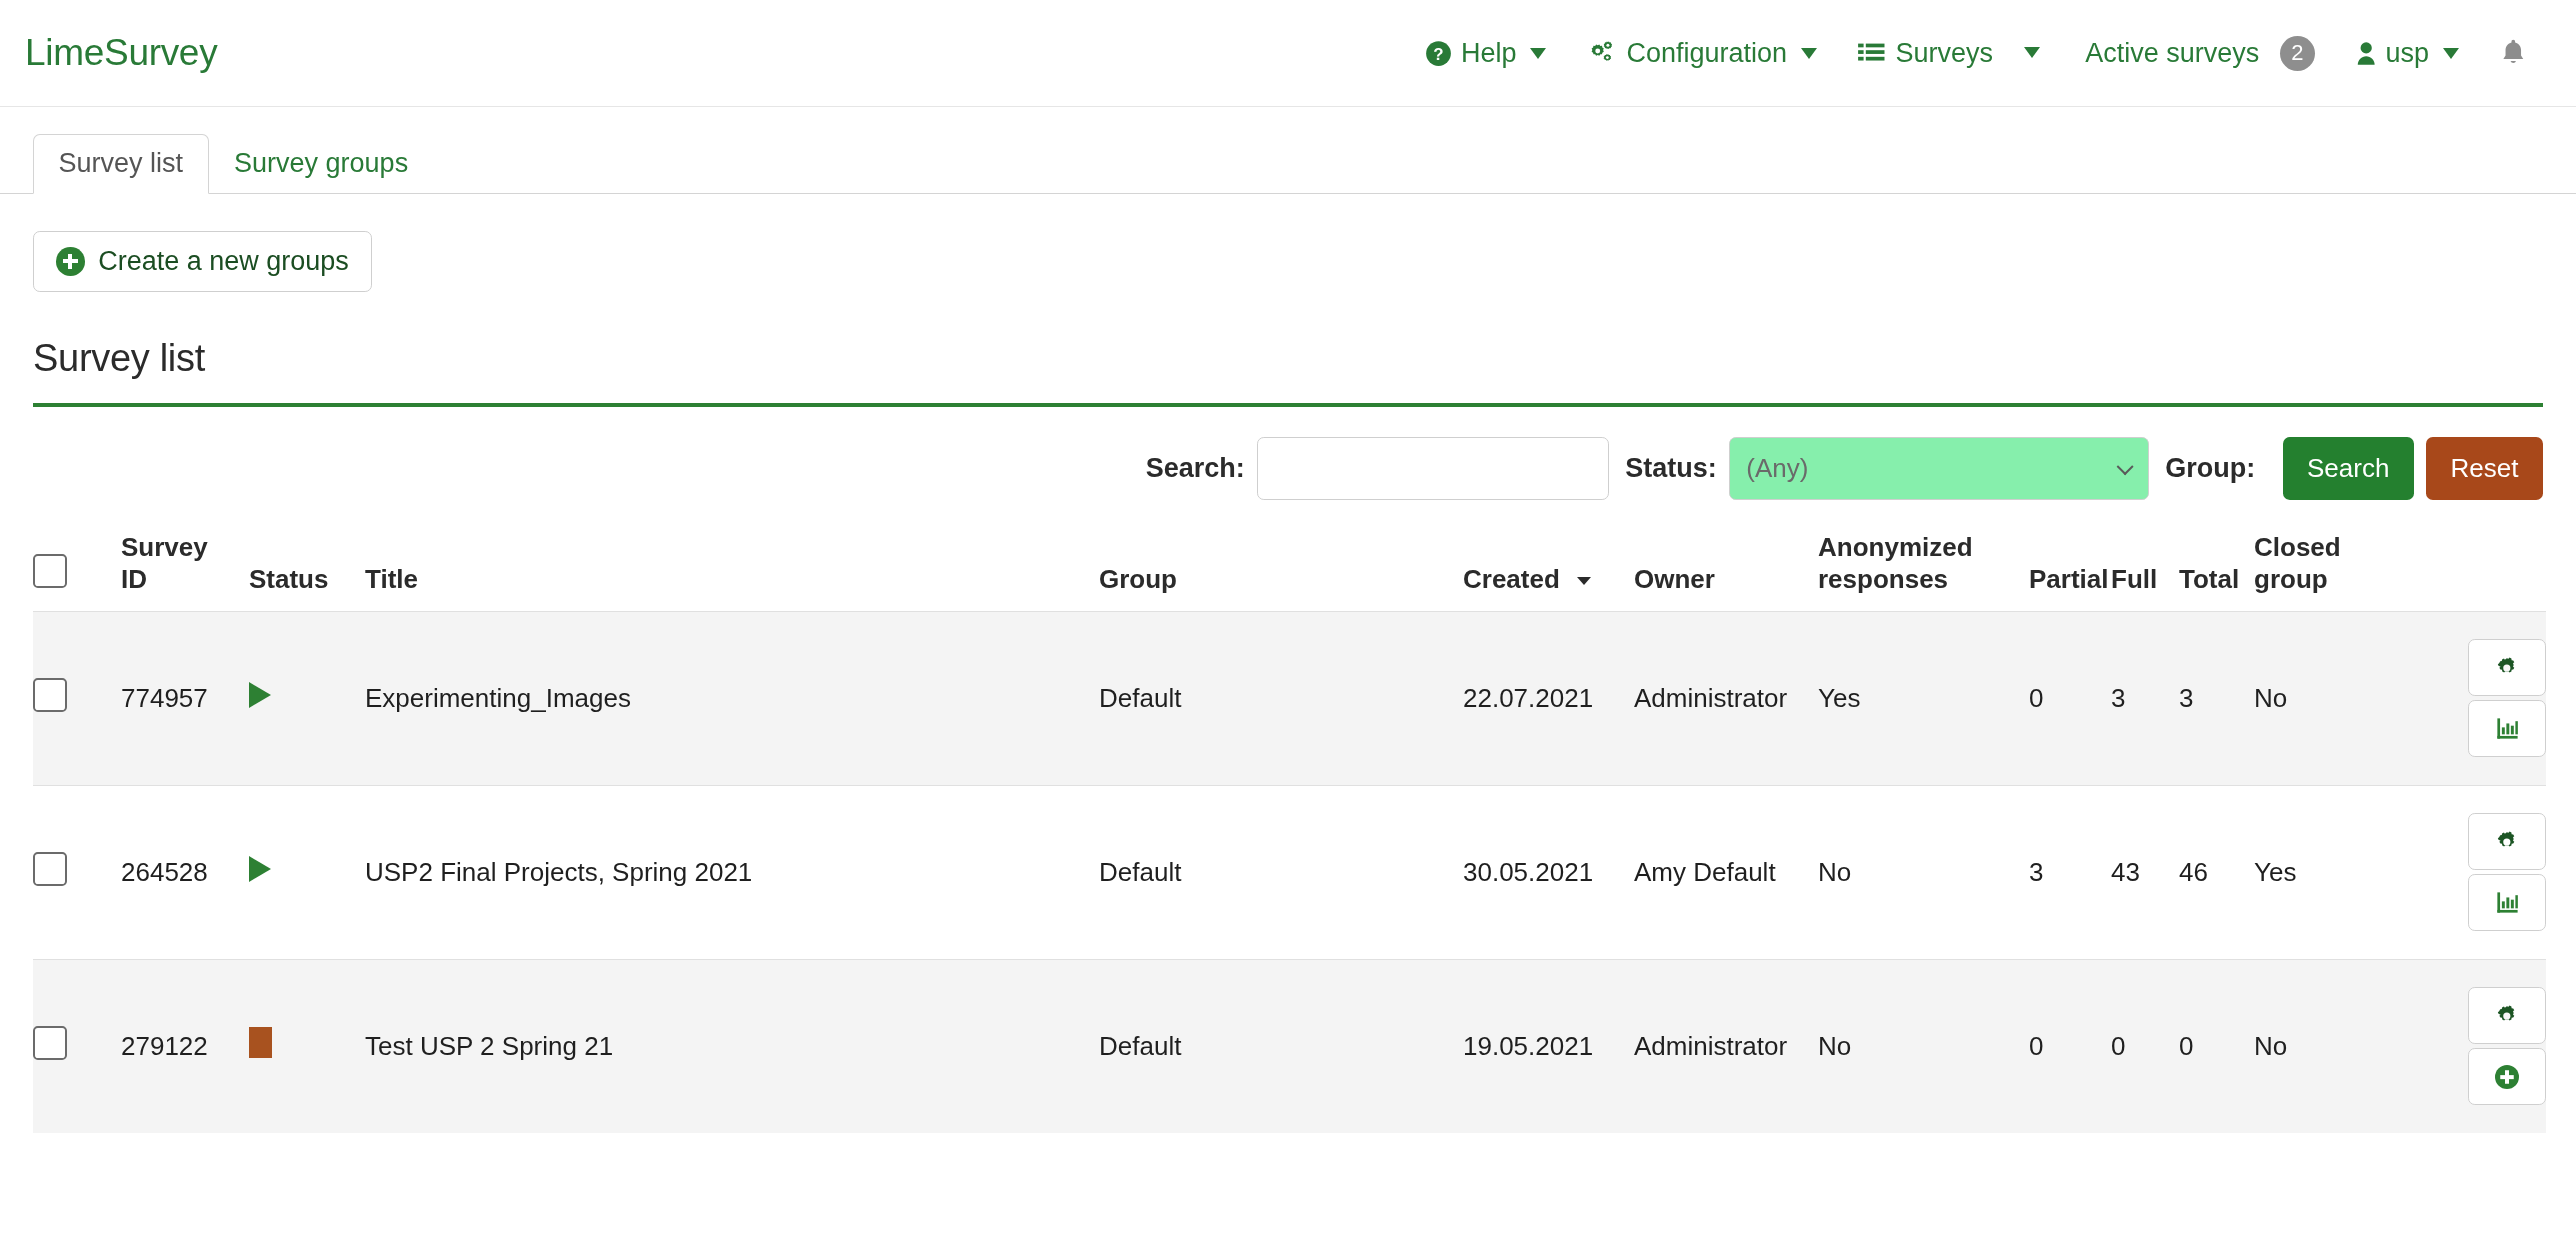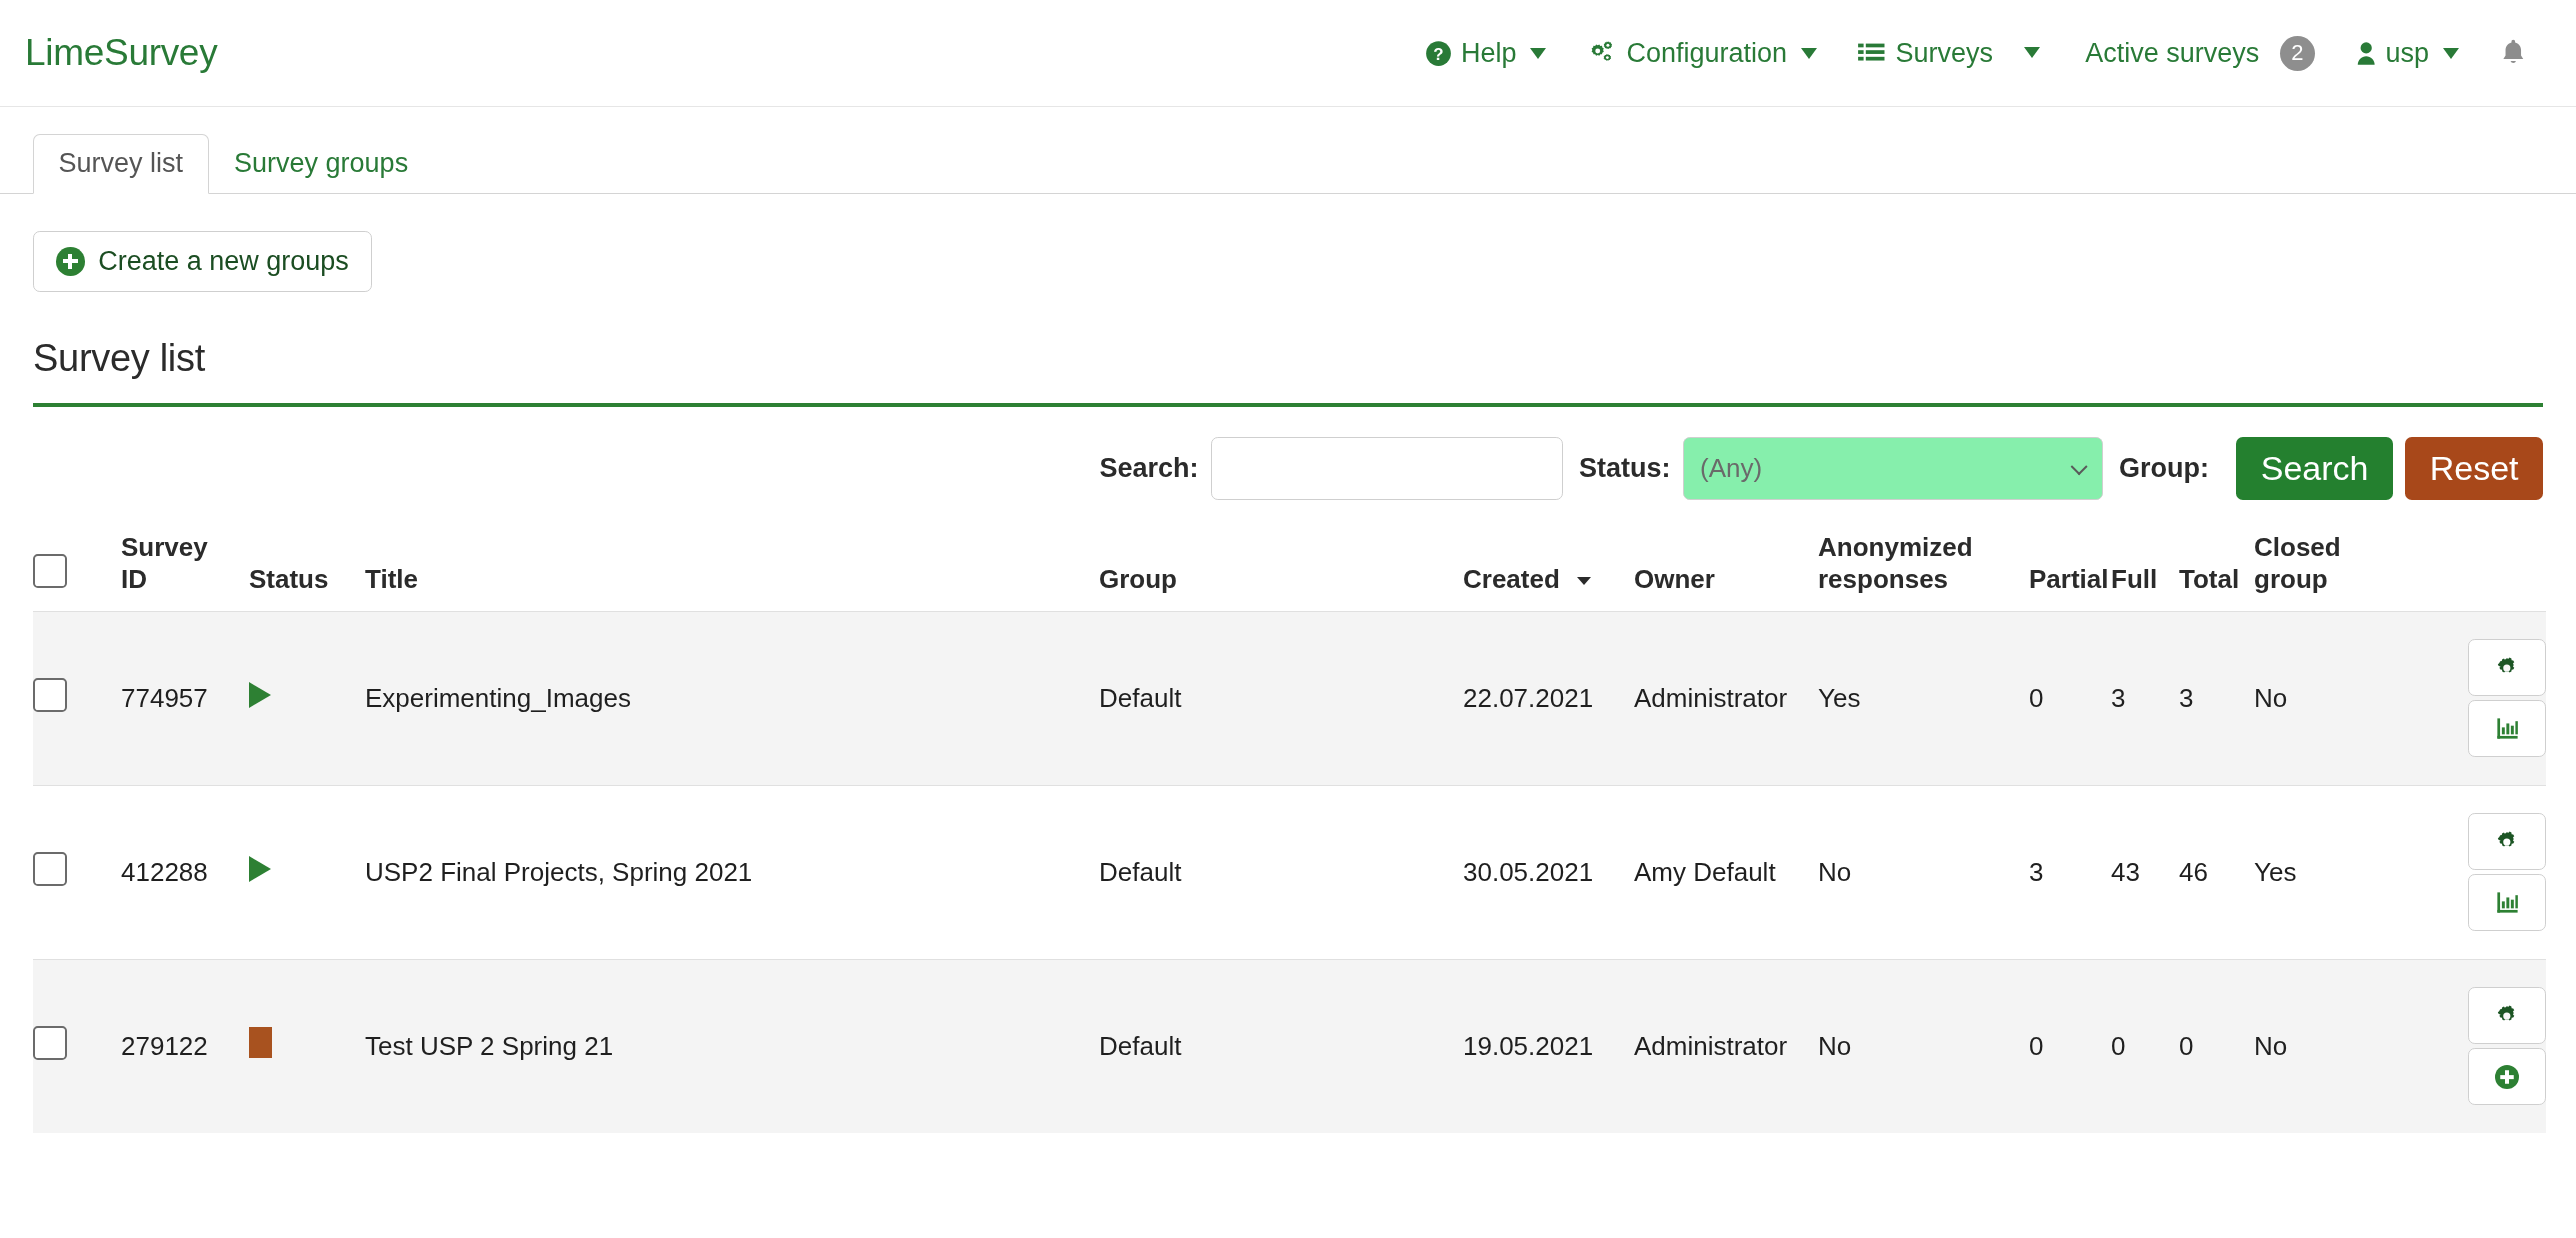--- a/index.html
+++ b/index.html
@@ -198,21 +198,21 @@
     transform: translateY(-60%) rotate(45deg);
     width: 12.2px; height: 12.2px;
     border-right: 2.7px solid #5a5a5a;
     border-bottom: 2.7px solid #5a5a5a;
     pointer-events: none;
   }
   .btn-search, .btn-reset {
     height: 63px;
     border: none;
     border-radius: 6.8px;
-    font-size: 34px;
+    font-size: 26px;
     color: #ffffff;
     padding: 0 24.5px;
     cursor: pointer;
     font-family: "Liberation Sans", sans-serif;
   }
   .btn-search { background: #24802f; margin-left: 15px; }
   .btn-reset  { background: #a8481a; margin-left: 12.2px; }
 
   
   .table-wrap { margin: 31px 33px 0 33px; }
@@ -504,21 +504,21 @@
                   <rect x="19" y="5.5" width="2.2" height="11.7"></rect>
                 </g>
               </svg>
             </span>
           </span>
         </td>
       </tr>
 
       <tr class="data-row row-plain">
         <td><span class="chk"></span></td>
-        <td>412288</td>
+        <td>264528</td>
         <td><span class="play-tri"></span></td>
         <td>USP2 Final Projects, Spring 2021</td>
         <td>Default</td>
         <td>30.05.2021</td>
         <td>Amy Default</td>
         <td>No</td>
         <td class="num">3</td>
         <td class="num">43</td>
         <td class="num">46</td>
         <td>Yes</td>

